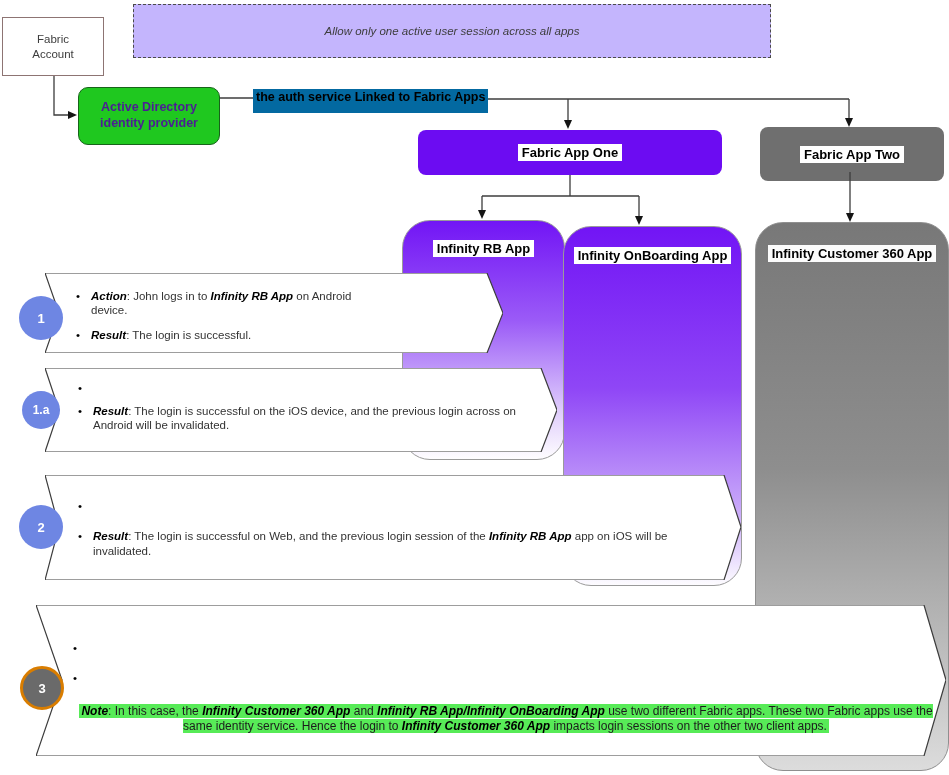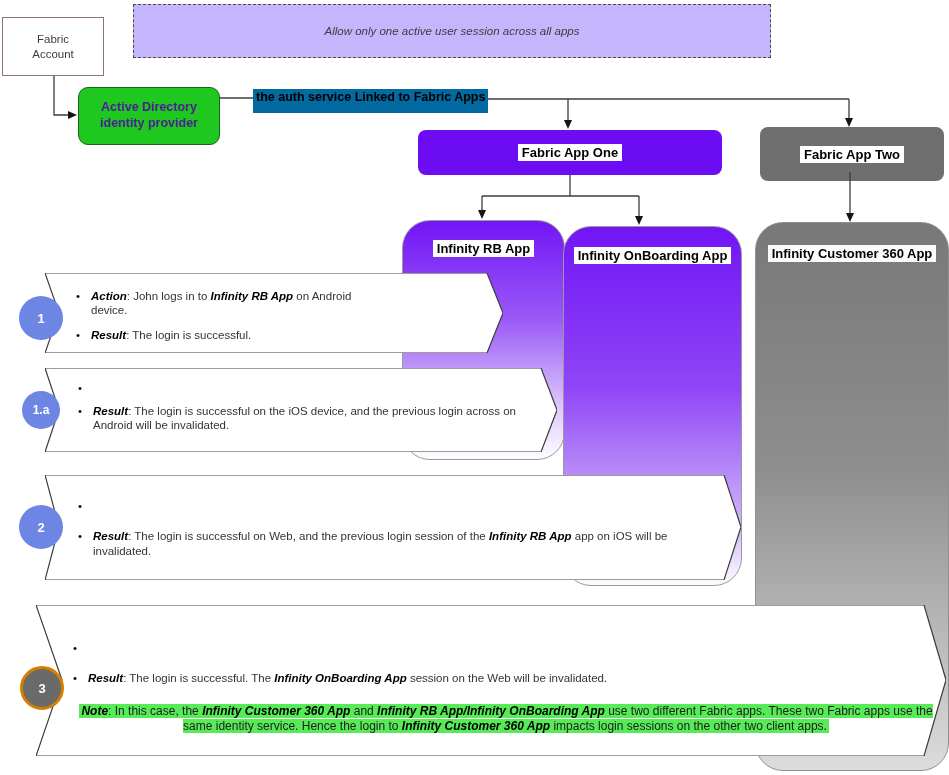--- a/index.html
+++ b/index.html
@@ -189,21 +189,20 @@
   <div class="banner b3" style="left:36px;top:605px;width:910px;height:151px;">
     <svg width="910" height="151" viewBox="0 0 910 151">
       <polygon points="0,0 888,0 910,75 888,151 0,151 26,75" fill="#ffffff" stroke="#3c3c3c" stroke-width="1.2"></polygon>
     </svg>
     <div class="content">
       <div class="bullet">
         <span class="dot">•</span>
       </div>
       <div class="bullet">
         <span class="dot">•</span>
-        <span class="rich"><span class="b">Result</span><span>: The login is successful. The </span><span class="b">Infinity OnBoarding App</span><span> session on the Web will be invalidated.</span></span>
       </div>
       <div class="note-line">
         <span class="hl rich"><span class="b">Note</span><span>: In this case, the </span><span class="b">Infinity Customer 360 App</span><span> and </span><span class="b">Infinity RB App/Infinity OnBoarding App</span><span> use two different Fabric apps. These two Fabric apps use the same identity service. Hence the login to </span><span class="b">Infinity Customer 360 App</span><span> impacts login sessions on the other two client apps.</span></span>
       </div>
     </div>
   </div>
 
   <div class="badge s1">1</div>
   <div class="badge s1a">1.a</div>
   <div class="badge s2">2</div>

